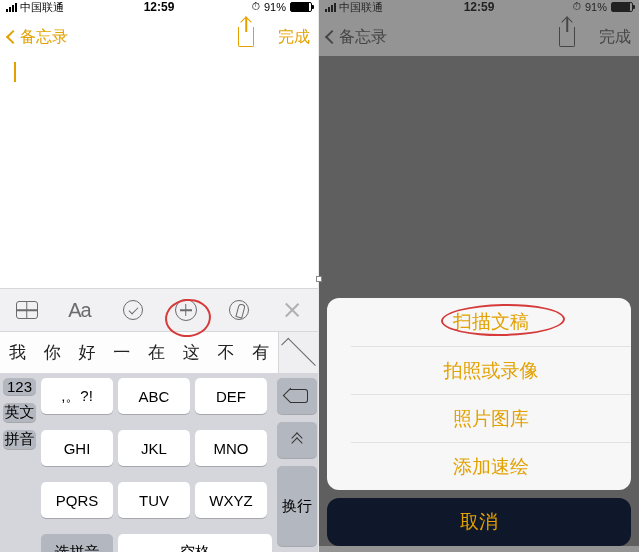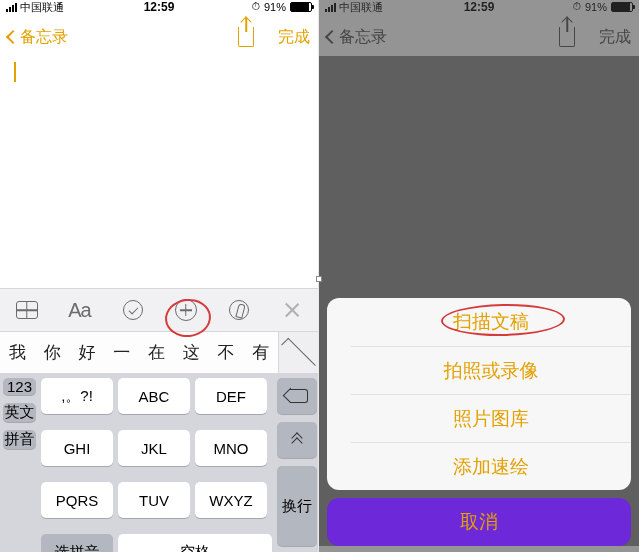--- a/index.html
+++ b/index.html
@@ -82,21 +82,21 @@
   
   .dim { position:absolute; inset:0; background: rgba(60,60,60,0.55); }
   .right .status, .right .nav { filter: brightness(0.6) grayscale(0.3); }
   .right .nav .back, .right .nav .actions { color:#8a8a8a; }
   .right .note-body { background:#8a8a8a; height:490px;}
 
   .sheet { position:absolute; left:8px; right:8px; bottom:6px; }
   .sheet-group { background:#f7f7f8; border-radius:12px; overflow:hidden; margin-bottom:8px;padding-left:24px; }
   .sheet-item { height:48px; display:flex; align-items:center; justify-content:center; font-size:19px; color:#e3a100; border-top:1px solid #e2e2e4; position:relative;}
   .sheet-item:first-child{border-top:none;}
-  .sheet-cancel { background:#6d28d9; border-radius:12px; height:48px; display:flex; align-items:center; justify-content:center; font-size:19px; color:#e3a100; font-weight:500;}
+  .sheet-cancel { background:#0f172a; border-radius:12px; height:48px; display:flex; align-items:center; justify-content:center; font-size:19px; color:#e3a100; font-weight:500;}
 
   .resize-handle{position:absolute;top:276px;left:316px;width:6px;height:6px;border:1px solid #888;background:#fff;}
 </style>
 </head>
 <body>
 
 <div class="phone left">
   <div class="status">
     <span class="carrier">
       <span class="bars">

